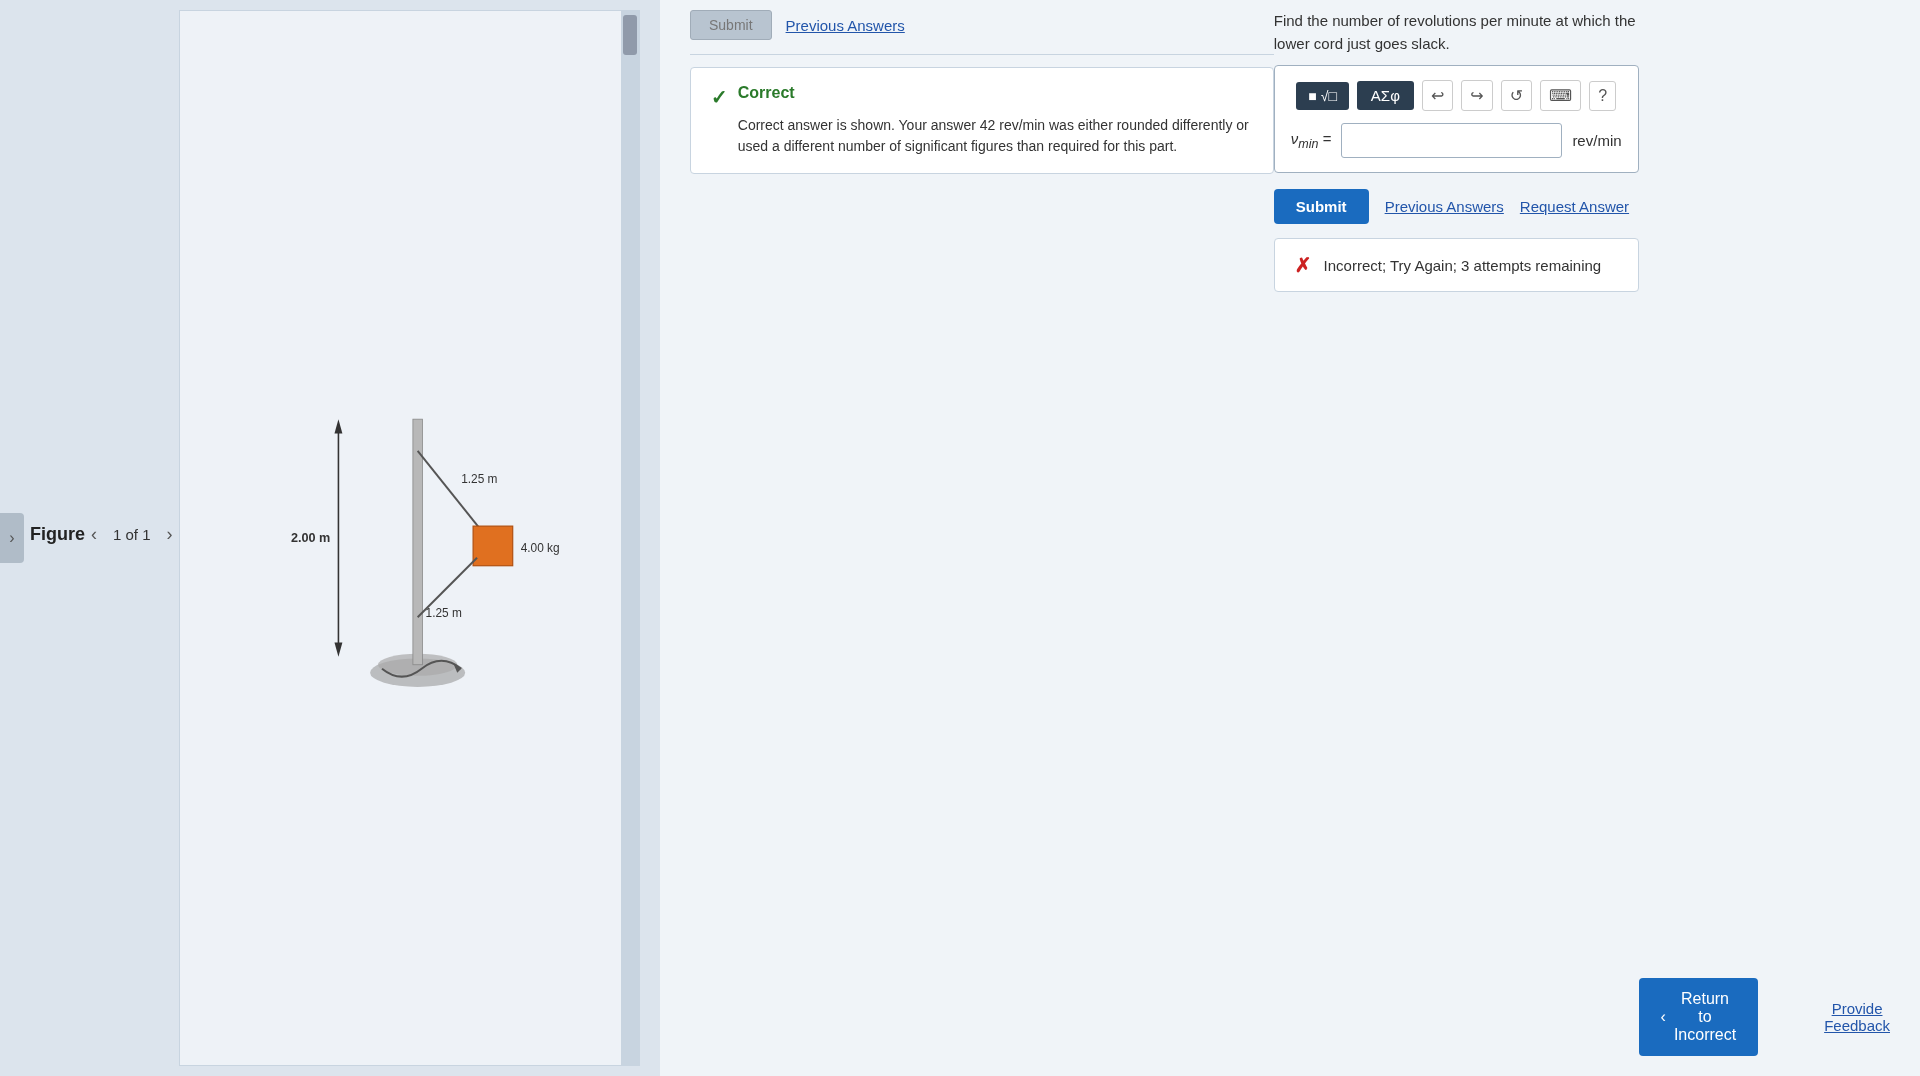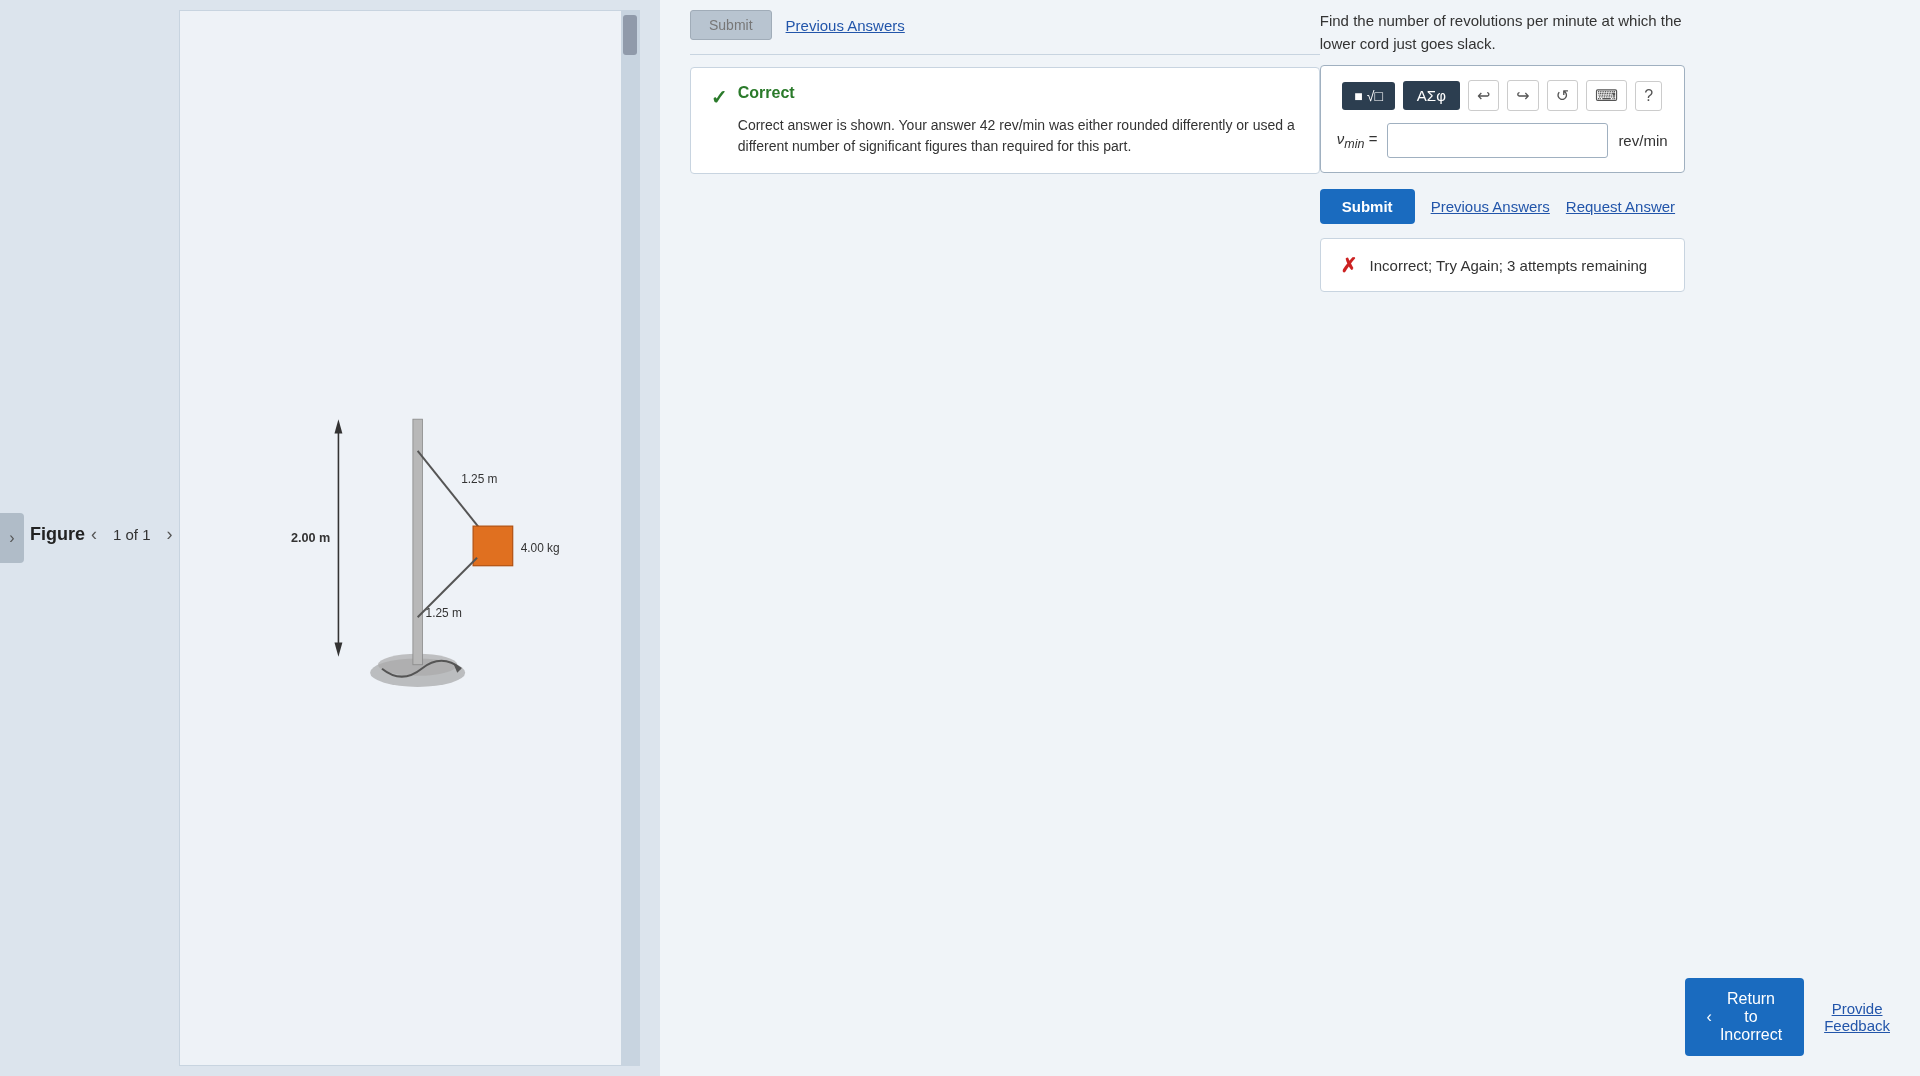--- a/index.html
+++ b/index.html
@@ -394,20 +394,21 @@
       gap: 8px;
     }
 
     .link-feedback {
       color: #2255aa;
       text-decoration: underline;
       font-size: 15px;
       cursor: pointer;
       background: none;
       border: none;
+      margin-left: 46px;
     }
   </style>
 </head>
 <body>
 
 <div class="left-panel">
   <div class="left-toggle">
     <span>›</span>
   </div>
 

